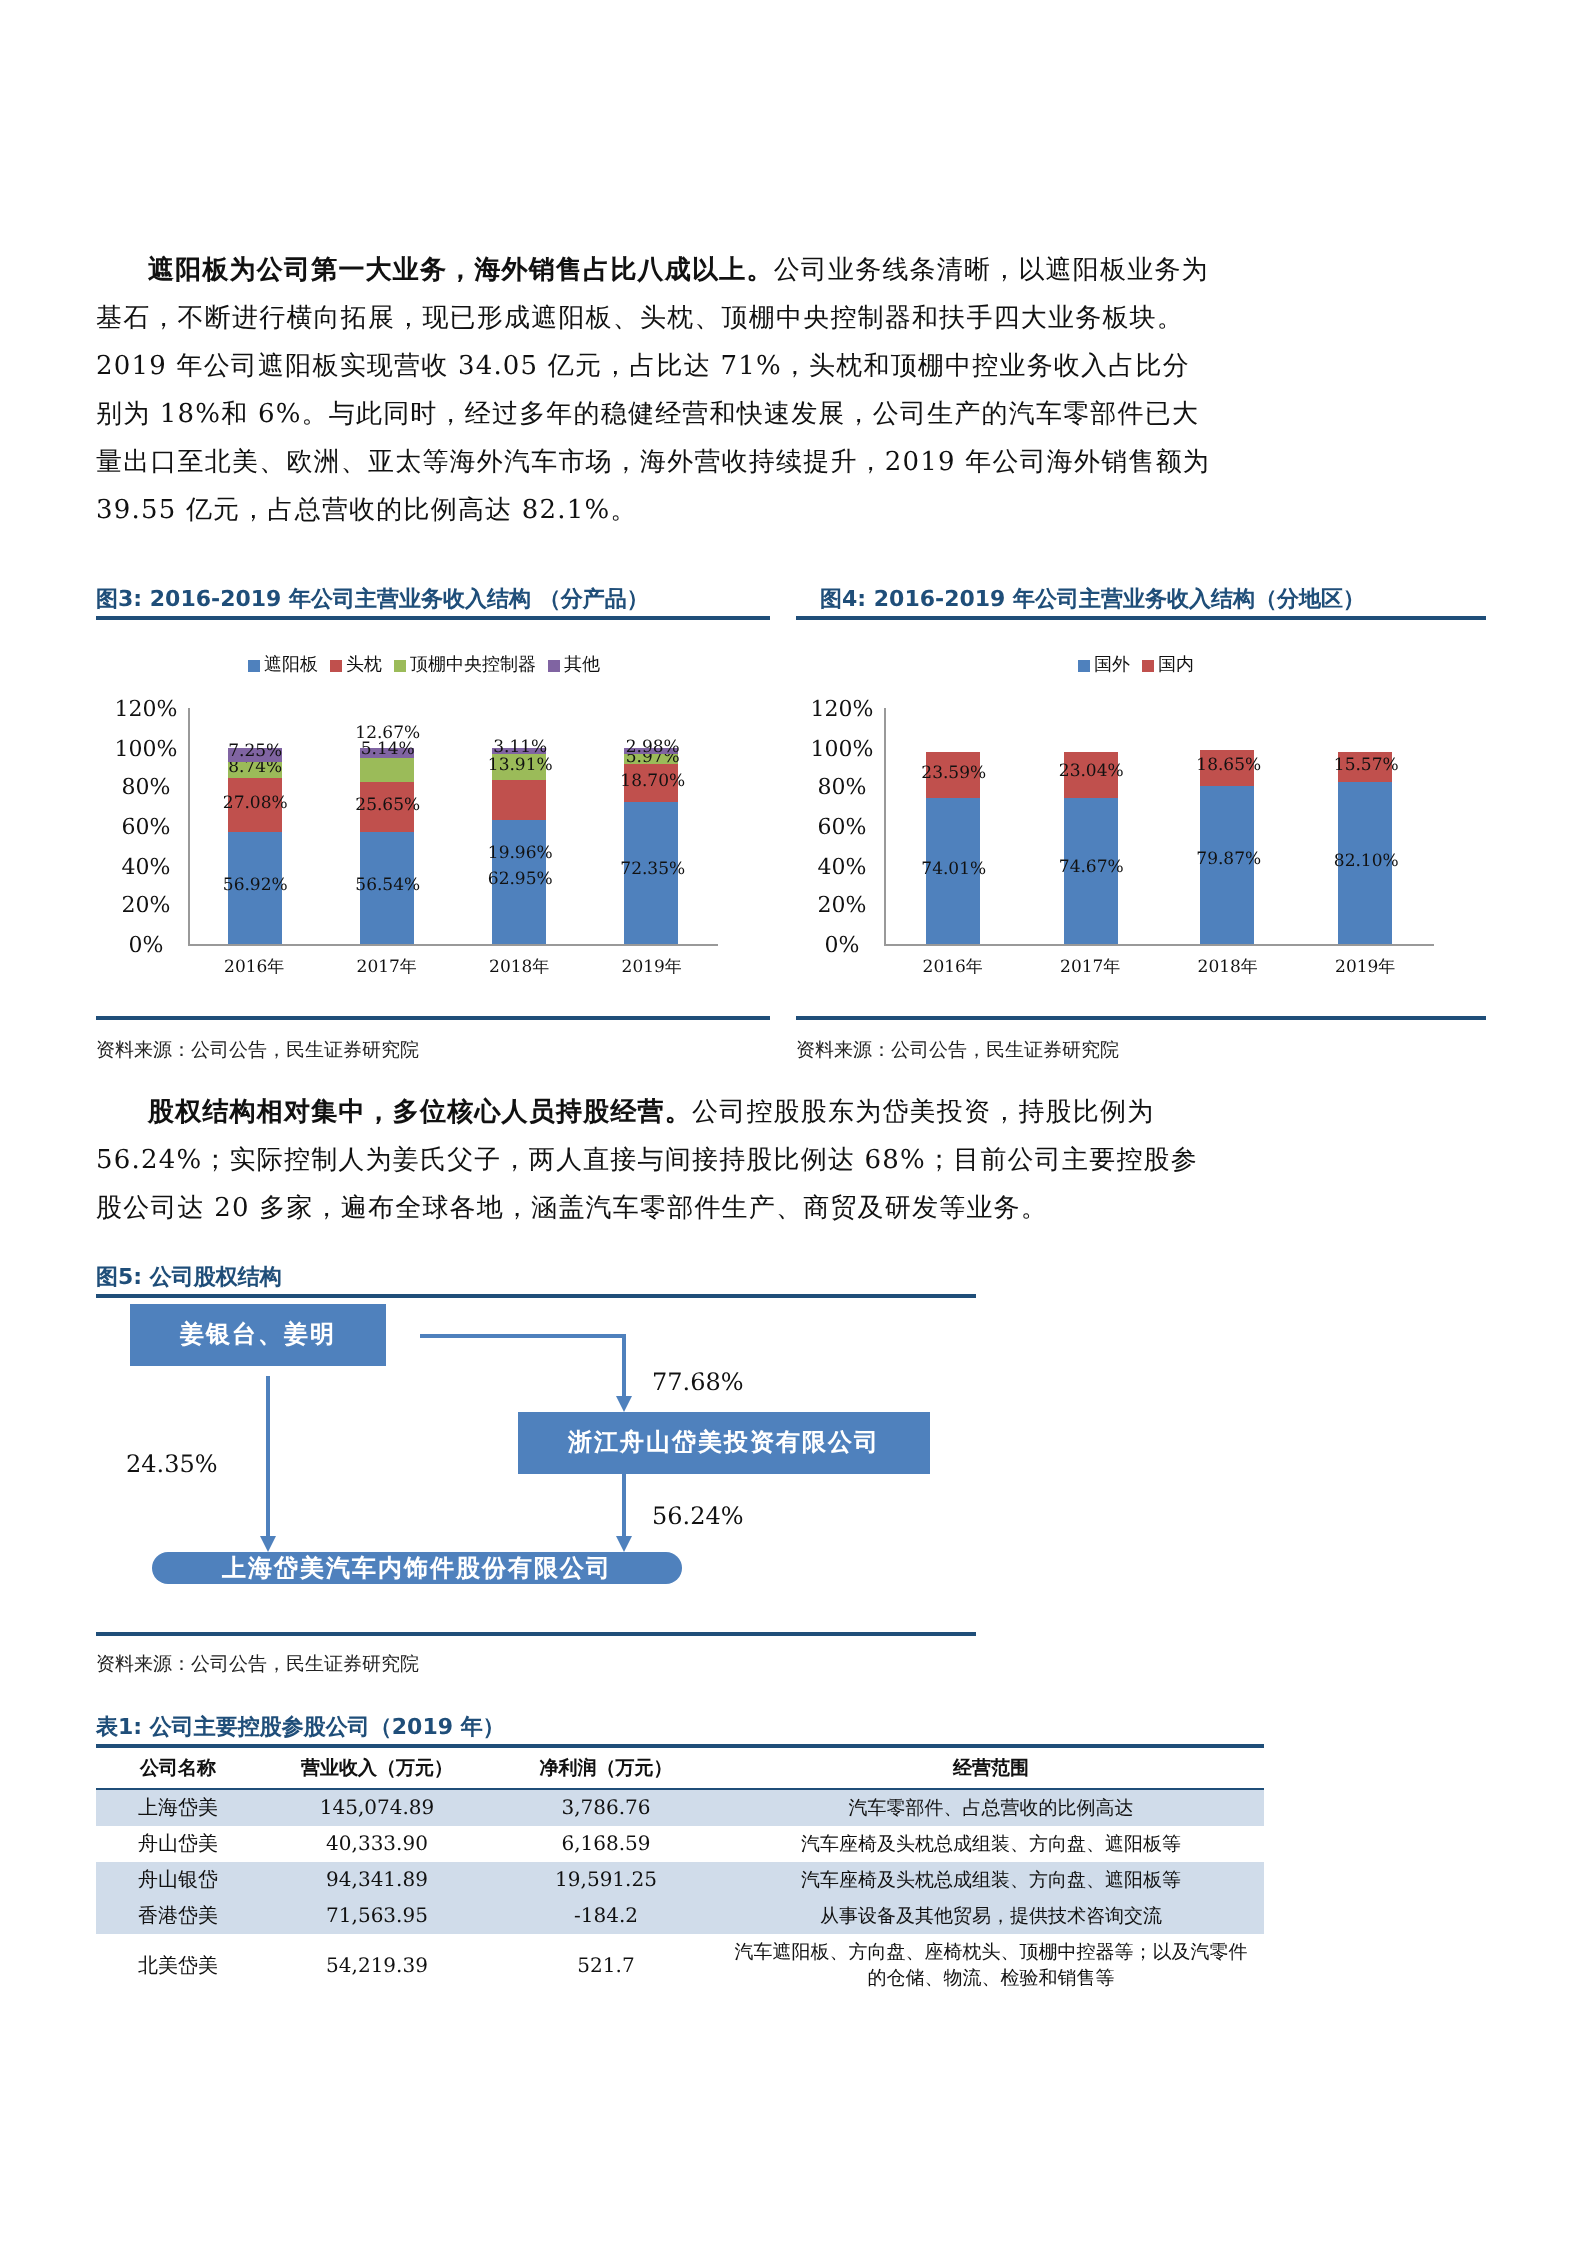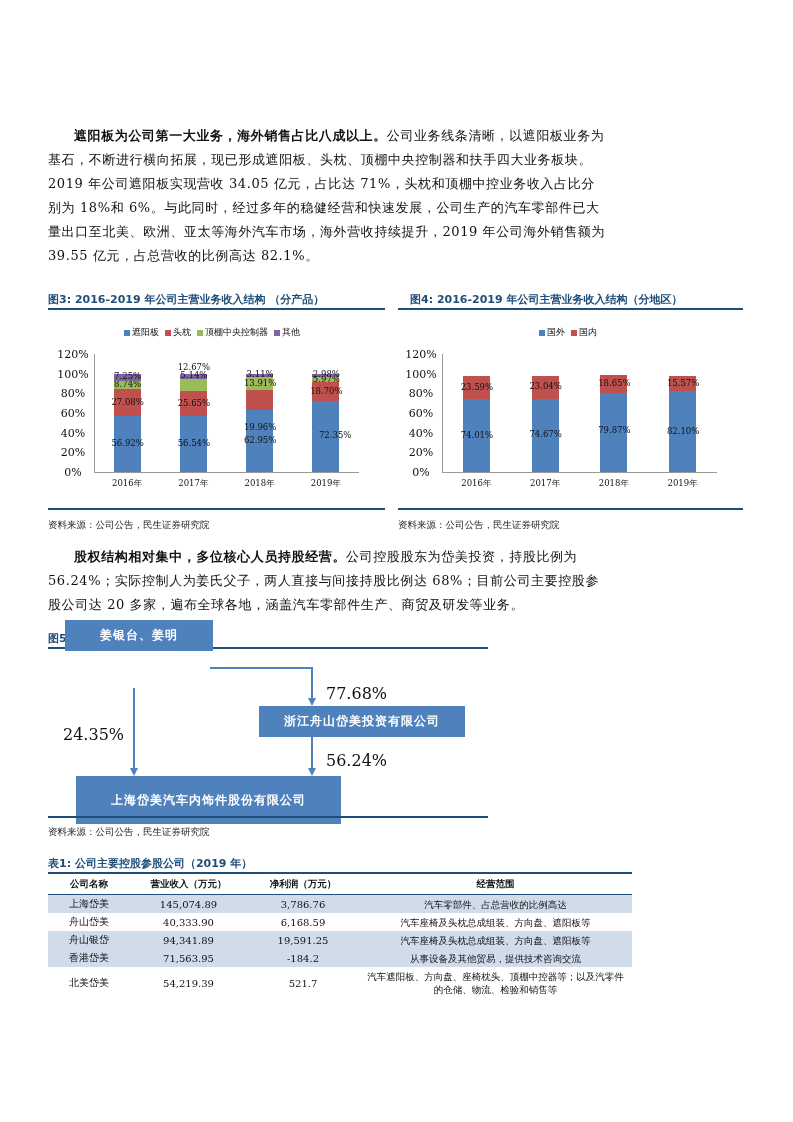--- a/index.html
+++ b/index.html
@@ -12,21 +12,21 @@
   .chart{position:absolute;}
   .legend{position:absolute;font-size:9px;font-family:"DejaVu Sans","Liberation Sans",sans-serif;white-space:nowrap;}
   .legend span.sw{display:inline-block;width:6px;height:6px;margin:0 2px 0 6px;vertical-align:middle;}
   .ytick{position:absolute;font-size:11px;text-align:center;width:34px;}
   .xtick{position:absolute;font-size:8.5px;text-align:center;width:50px;}
   .axis{position:absolute;background:#999;}
   .bar{position:absolute;width:27px;}
   .seg{position:absolute;left:0;width:100%;}
   .lbl{position:absolute;font-size:8.5px;width:50px;left:-11px;text-align:center;color:#111;}
   .org-box{position:absolute;background:#4f81bd;color:#fff;font-weight:bold;font-size:12px;display:flex;align-items:center;justify-content:center;font-family:"DejaVu Sans","Liberation Sans",sans-serif;letter-spacing:1px;}
-  .org-pct{position:absolute;font-size:16px;}
+  .org-pct{position:absolute;font-size:12px;}
   .vline{position:absolute;width:1.5px;background:#4f81bd;}
   .hline{position:absolute;height:1.5px;background:#4f81bd;}
   .arrow{position:absolute;width:0;height:0;border-left:4px solid transparent;border-right:4px solid transparent;border-top:8px solid #4f81bd;}
   table.t1{position:absolute;left:48px;top:874px;width:584px;border-collapse:collapse;font-size:10px;}
   table.t1 th{font-weight:bold;font-family:"DejaVu Sans","Liberation Sans",sans-serif;font-size:9.5px;height:18px;border-bottom:1px solid #1f4e79;}
   table.t1 td{height:18px;text-align:center;padding:0;}
   table.t1 tr.shade td{background:#d0dcea;}
   table.t1 td.scope{font-size:9.5px;line-height:13px;}
 </style>
 </head>
@@ -75,21 +75,21 @@
       <div class="seg" style="background: rgb(192, 80, 77); top: 78.4718px; height: 19.6273px;"></div>
       <div class="lbl" style="top: 82.2855px; margin-top: 28px;">19.96%</div>
       <div class="seg" style="background: rgb(155, 187, 89); top: 64.7937px; height: 13.6782px;"></div>
       <div class="lbl" style="top: 65.6328px;">13.91%</div>
       <div class="seg" style="background: rgb(128, 100, 162); top: 61.7355px; height: 3.05817px;"></div>
       <div class="lbl" style="top: 57.2646px;">3.11%</div>
     </div>
     <div class="xtick" style="left: 186.625px; top: 166px;">2018年</div>
     <div class="bar" style="left: 264.375px; top: 0px; height: 100%;">
       <div class="seg" style="background: rgb(79, 129, 189); top: 88.8558px; height: 71.1442px;"></div>
-      <div class="lbl" style="top: 118.428px; text-align: right;">72.35%</div>
+      <div class="lbl" style="top: 118.428px;">72.35%</div>
       <div class="seg" style="background: rgb(192, 80, 77); top: 70.4675px; height: 18.3883px;"></div>
       <div class="lbl" style="top: 73.6617px;">18.70%</div>
       <div class="seg" style="background: rgb(155, 187, 89); top: 64.597px; height: 5.8705px;"></div>
       <div class="lbl" style="top: 61.5322px;">5.97%</div>
       <div class="seg" style="background: rgb(128, 100, 162); top: 61.6667px; height: 2.93033px;"></div>
       <div class="lbl" style="top: 57.1318px;">2.98%</div>
     </div>
     <div class="xtick" style="left: 252.875px; top: 166px;">2019年</div>
   </div>
 <div class="rule" style="left:48px;top:508px;width:337px;"></div>
@@ -138,23 +138,23 @@
     <div class="xtick" style="left: 259.625px; top: 166px;">2019年</div>
   </div>
 <div class="rule" style="left:398px;top:508px;width:345px;"></div>
 <div class="source" style="left:398px;top:519px;">资料来源：公司公告，民生证券研究院</div>
 
 <div class="para" style="top:545px;"><b>股权结构相对集中，多位核心人员持股经营。</b><span>公司控股股东为岱美投资，持股比例为 56.24%；实际控制人为姜氏父子，两人直接与间接持股比例达 68%；目前公司主要控股参股公司达 20 多家，遍布全球各地，涵盖汽车零部件生产、商贸及研发等业务。</span></div>
 
 <div class="fig-title" style="left:48px;top:631px;">图5: 公司股权结构</div>
 <div class="rule" style="left:48px;top:647px;width:440px;"></div>
 
-<div class="org-box" style="left:65px;top:620px;width:148px;height:31px;">姜银台、姜明</div>
+<div class="org-box" style="left:65px;top:652px;width:128px;height:31px;">姜银台、姜明</div>
 <div class="org-box" style="left:259px;top:706px;width:206px;height:31px;">浙江舟山岱美投资有限公司</div>
-<div class="org-box" style="left:76px;top:776px;width:265px;height:48px;">上海岱美汽车内饰件股份有限公司</div>
+<div class="org-box" style="left:76px;top:776px;width:265px;height:16px;border-radius:13px;">上海岱美汽车内饰件股份有限公司</div>
 
 <div class="hline" style="left:210px;top:667px;width:102px;"></div>
 <div class="vline" style="left:311px;top:667px;height:31px;"></div>
 <div class="arrow" style="left:308px;top:698px;"></div>
 <div class="org-pct" style="left:326px;top:684px;">77.68%</div>
 
 <div class="vline" style="left:133px;top:688px;height:80px;"></div>
 <div class="arrow" style="left:130px;top:768px;"></div>
 <div class="org-pct" style="left:63px;top:725px;">24.35%</div>
 

